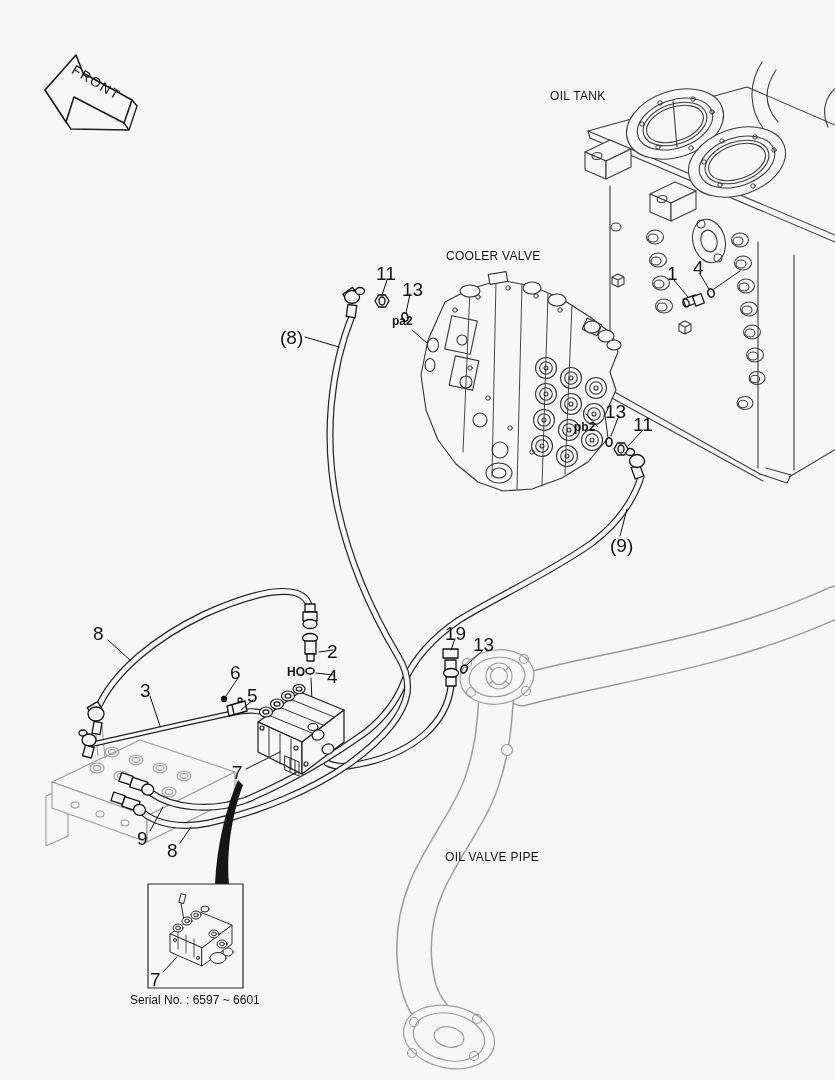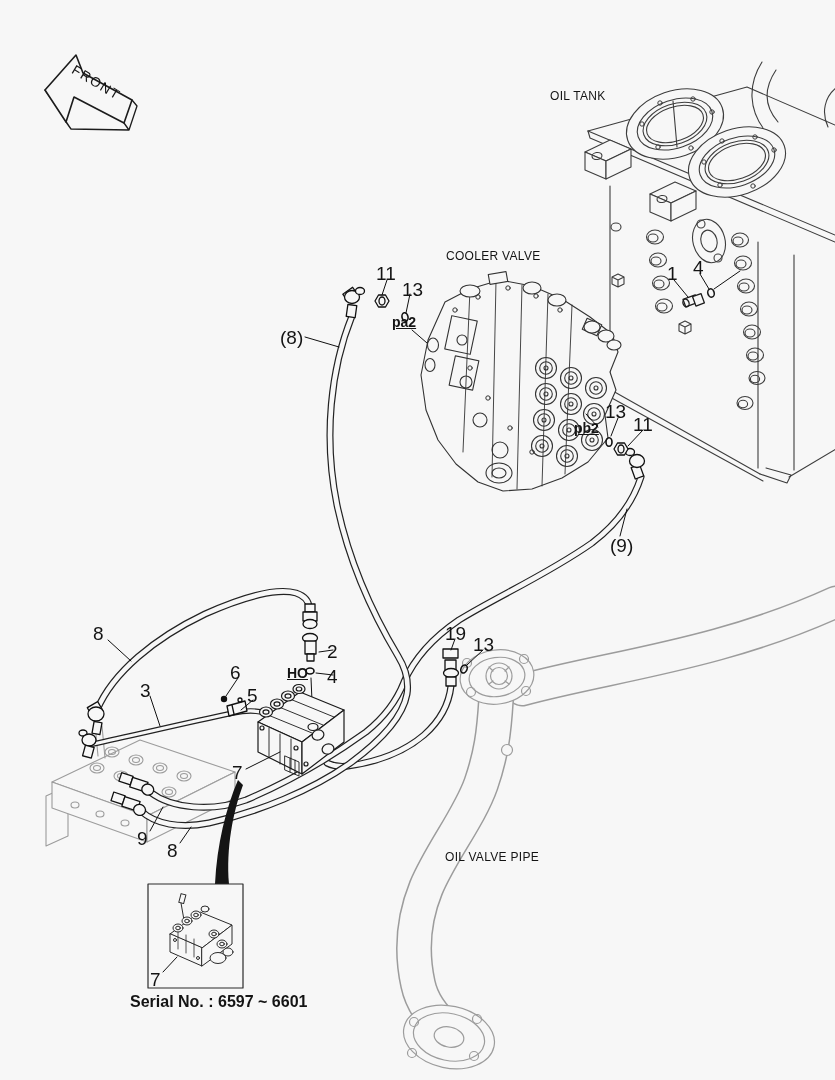--- a/index.html
+++ b/index.html
@@ -1,22 +1,22 @@
 <!DOCTYPE html>
 <html><head>
 <meta charset="utf-8">
 <style>
   html,body{margin:0;padding:0;}
   #stage{position:relative;width:835px;height:1080px;background:#f7f7f7;overflow:hidden;
          font-family:"Liberation Sans", sans-serif;}
   #art{position:absolute;left:0;top:0;}
   .lbl{position:absolute;white-space:nowrap;color:#141414;font-size:19px;line-height:1.05;}
   .lbl.big{font-size:12px;letter-spacing:.3px;}
-  .lbl.port{font-weight:bold;font-size:14px;text-decoration:underline;}
-  .lbl.small{font-size:16px;font-weight:bold;}
+  .lbl.port{font-weight:bold;font-size:12px;}
+  .lbl.small{font-size:12px;}
   .lbl.front{font-size:13.5px;letter-spacing:1.5px;transform:rotate(31deg);width:78px;text-align:center;}
 </style>
 </head>
 <body>
 
 <div id="stage">
 
 <svg id="art" width="835" height="1080" viewBox="0 0 835 1080" fill="none" stroke-linejoin="round" stroke-linecap="round">
 
   <g stroke="#1c1c1c" stroke-width="1.6">

